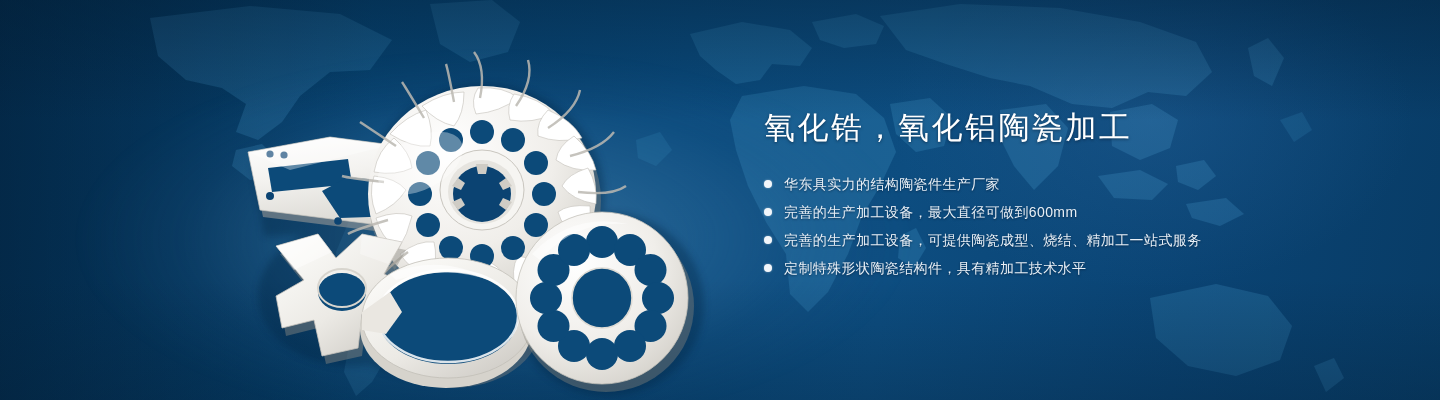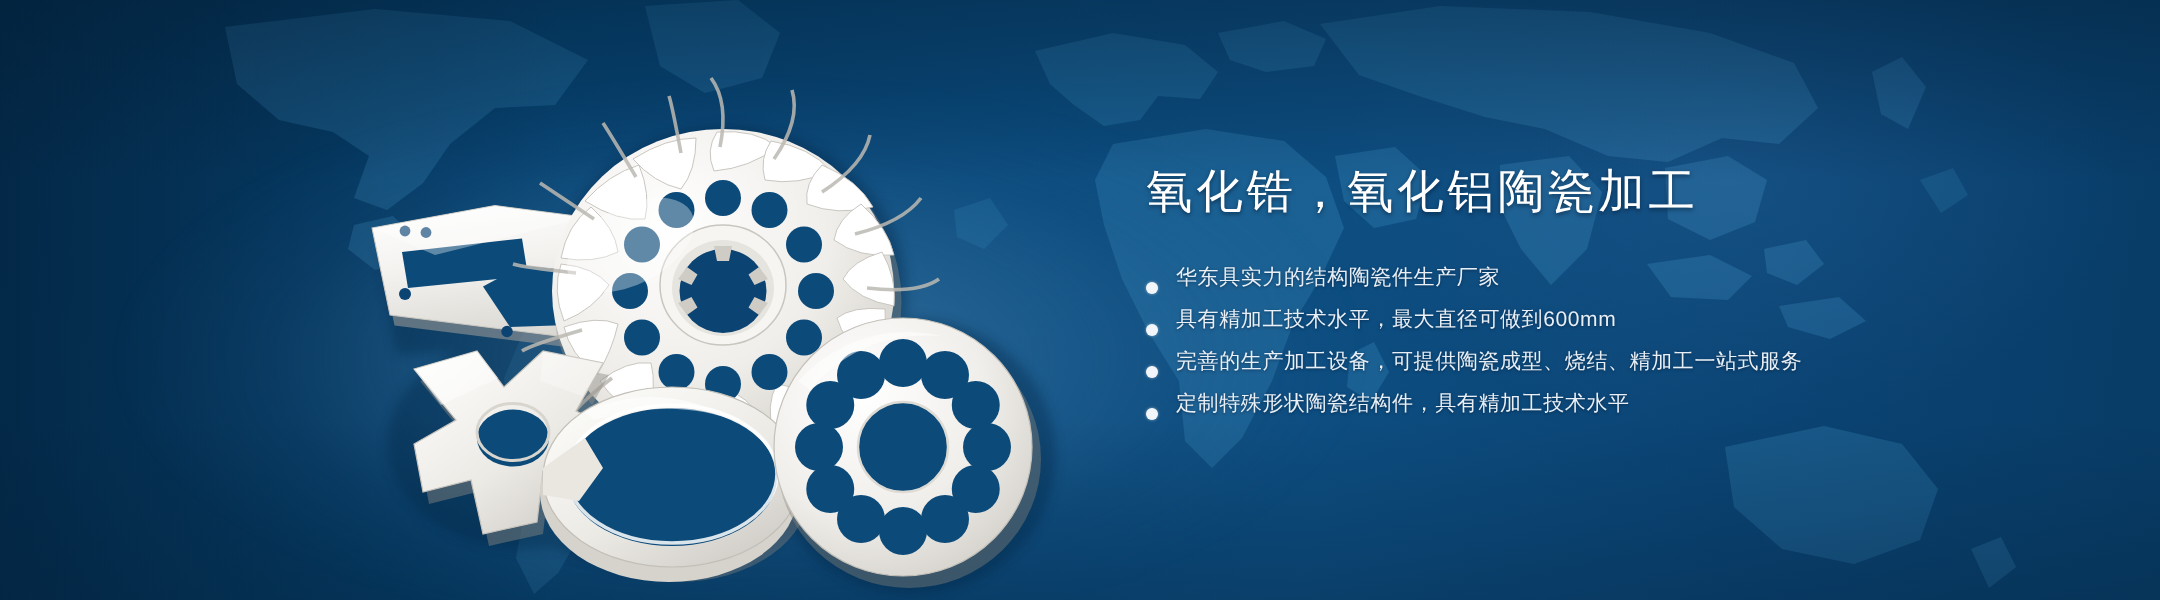--- a/index.html
+++ b/index.html
@@ -84,21 +84,21 @@
     font-size:31px;
     line-height:40px;
     letter-spacing:2.5px;
     font-weight:400;
     text-shadow:0 1px 3px rgba(0,18,38,.55);
     white-space:nowrap;
   }
   .bullets{ margin-top:24px; list-style:none; }
   .bullet{
     display:flex;
-    align-items:flex-end;
+    align-items:center;
     height:24px;
     margin-bottom:4px;
   }
   .dot{
     width:8px; height:8px;
     border-radius:50%;
     background:#f2f6fa;
     flex:0 0 auto;
     margin-right:12px;
     box-shadow:0 0 2px rgba(255,255,255,.5);
@@ -361,21 +361,21 @@
   <div class="copy">
     <div class="headline">氧化锆，氧化铝陶瓷加工</div>
 
     <ul class="bullets">
       <li class="bullet">
         <span class="dot"></span>
         <span class="bullet-text">华东具实力的结构陶瓷件生产厂家</span>
       </li>
       <li class="bullet">
         <span class="dot"></span>
-        <span class="bullet-text">具有精加工技术水平，最大直径可做到600mm</span>
+        <span class="bullet-text">完善的生产加工设备，最大直径可做到600mm</span>
       </li>
       <li class="bullet">
         <span class="dot"></span>
         <span class="bullet-text">完善的生产加工设备，可提供陶瓷成型、烧结、精加工一站式服务</span>
       </li>
       <li class="bullet">
         <span class="dot"></span>
         <span class="bullet-text">定制特殊形状陶瓷结构件，具有精加工技术水平</span>
       </li>
     </ul>

